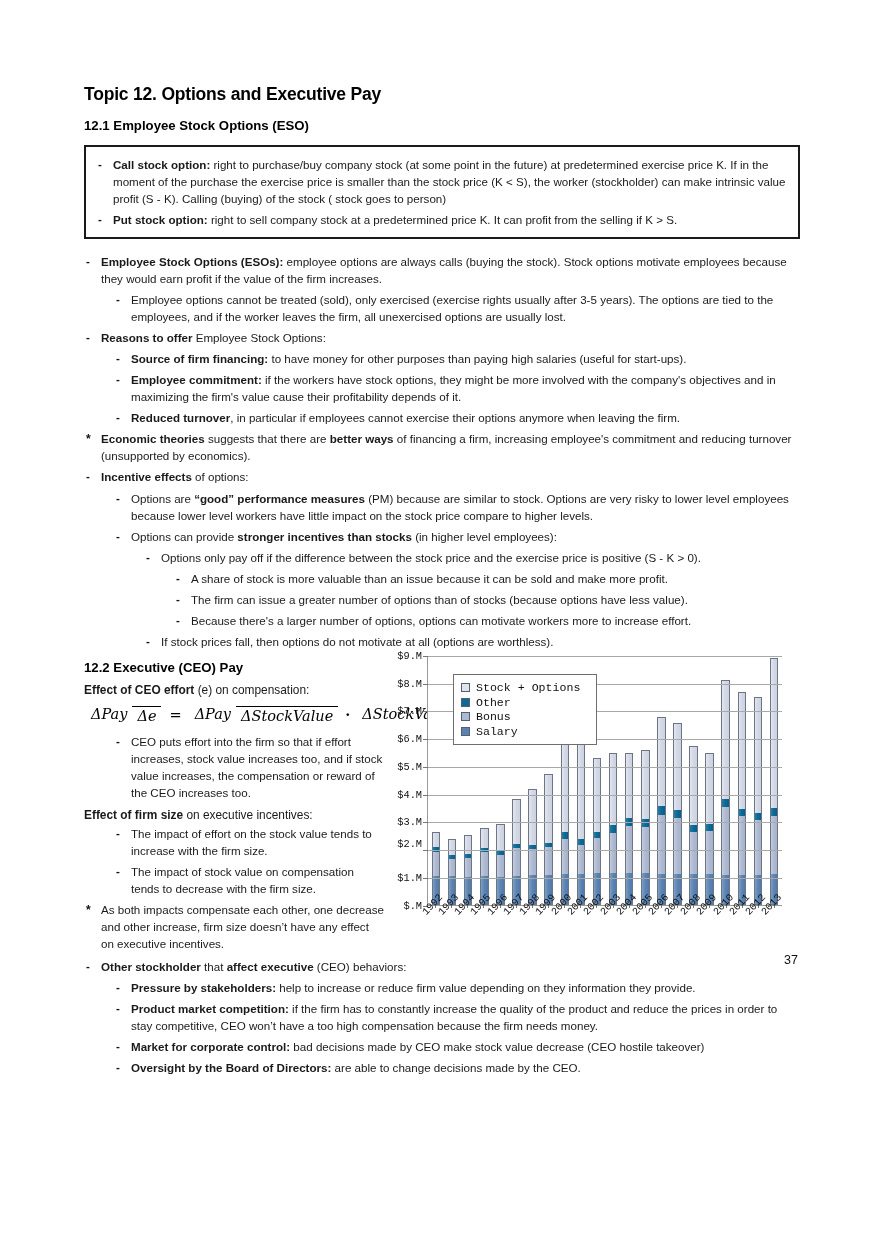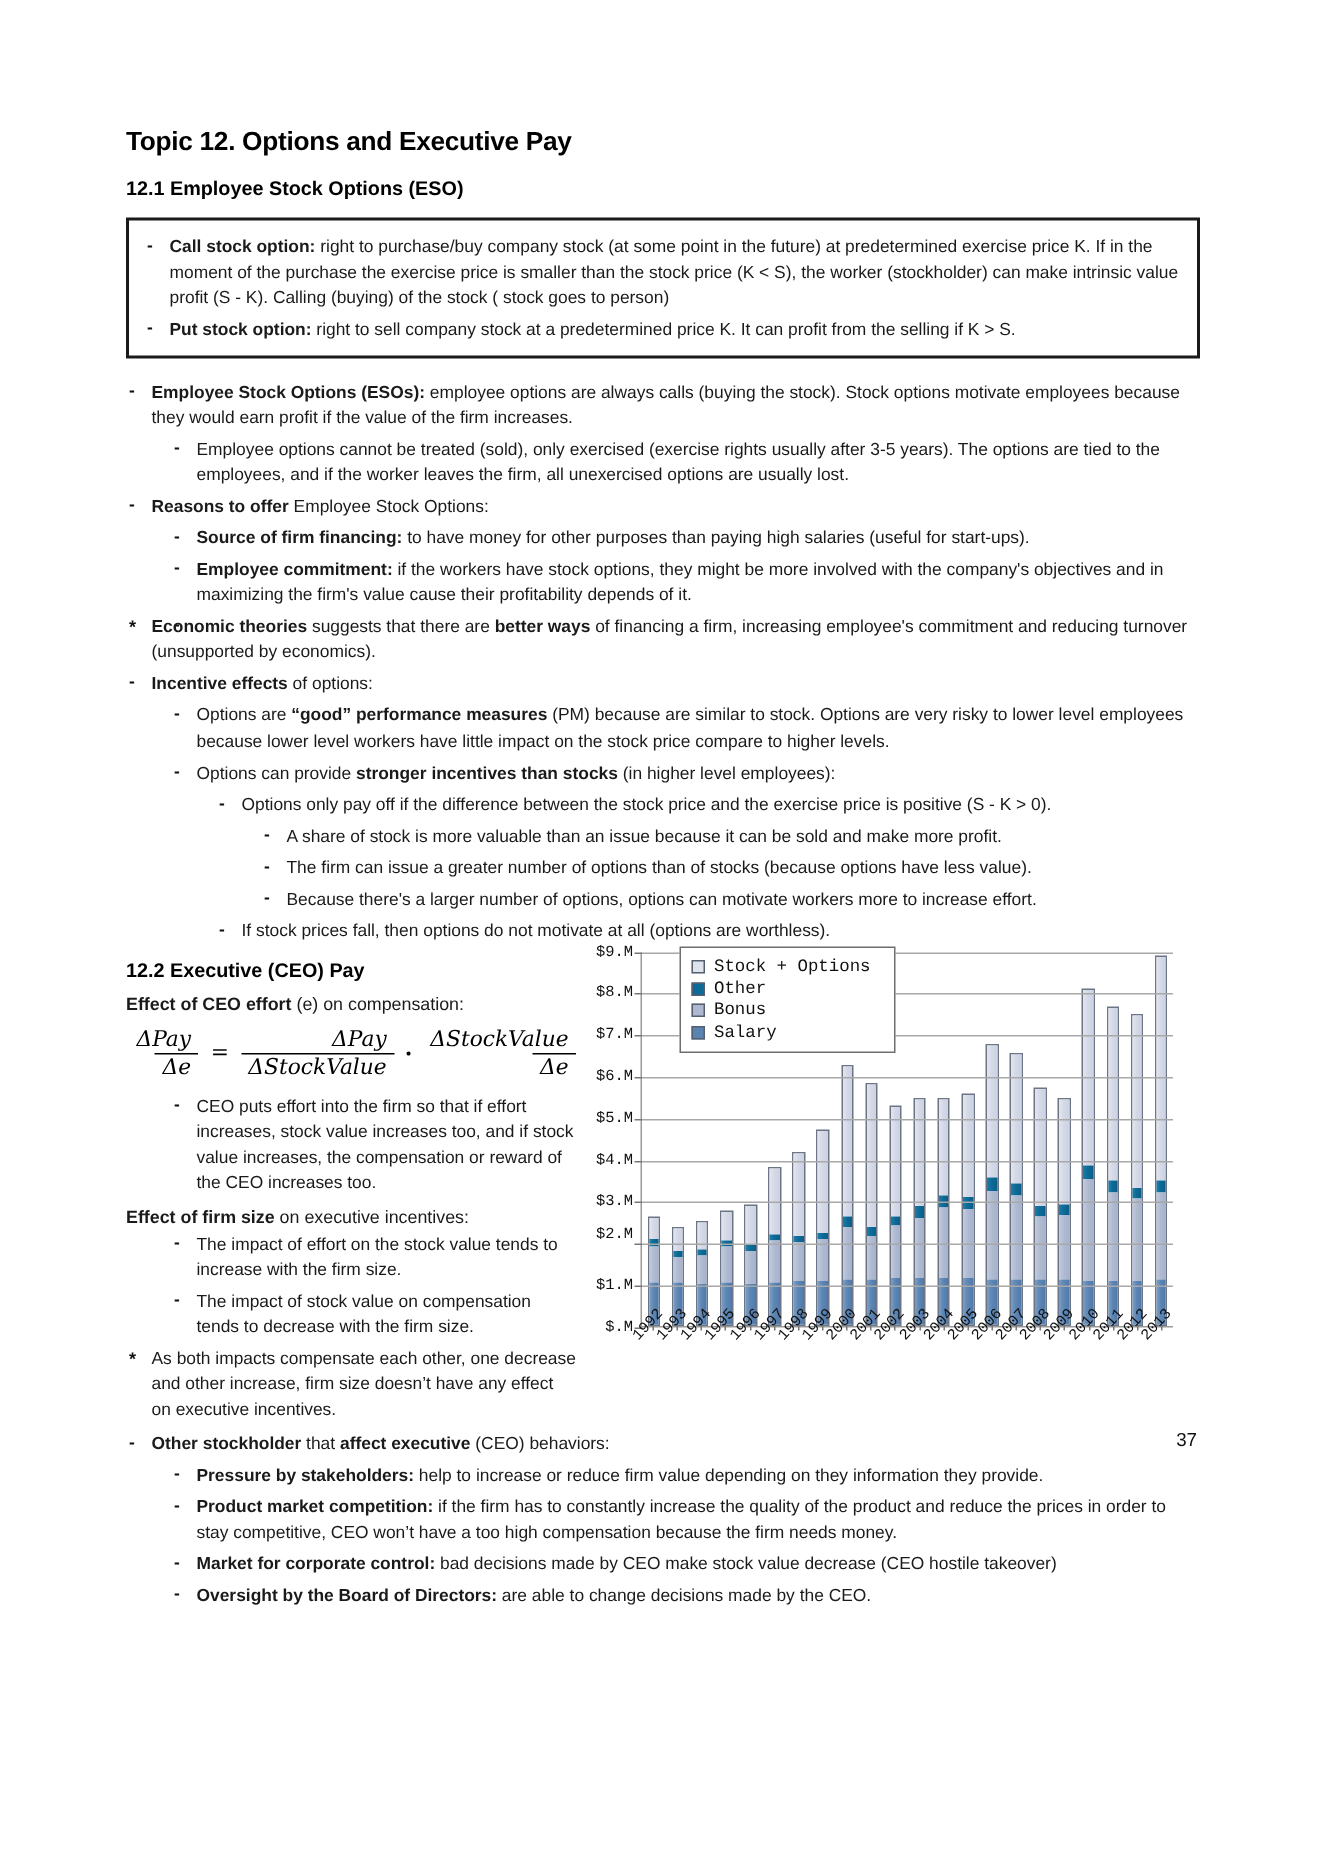--- a/index.html
+++ b/index.html
@@ -68,21 +68,21 @@
 
   
   .formula {
     display: flex; align-items: center;
     font-family: "DejaVu Serif", serif;
     font-style: italic;
     font-size: 14.5px;
     margin: 9px 0 9px 2px;
     color:#000;
   }
-  .frac { display: inline-flex; flex-direction: column; align-items: flex-end; }
+  .frac { display: inline-flex; align-items: flex-start; }
   .frac .num { padding: 0 5px 1px 5px; white-space: nowrap; }
   .frac .den { padding: 1px 5px 0 5px; border-top: 1.4px solid #000; white-space: nowrap; }
   .op { padding: 0 8px; font-style: normal; }
   .opdot { padding: 0 7px; font-style: normal; font-weight:bold; }
 
   
   .chart {
     position: relative;
     width: 420px; height: 300px;
     font-size: 10px;
@@ -142,21 +142,21 @@
     transform: translateX(-60%) rotate(-47deg);
     transform-origin: left top;
     font-size: 10.2px; color:#111; white-space:nowrap;
   }
   .xtick {
     position:absolute; left:50%; top:-4px; height:4px;
     border-left:1px solid #777;
   }
 
   .legend {
-    position:absolute; left: 73px; top: 0;
+    position:absolute; left: 73px; top: 22px;
     background:#fff; border:1px solid #6e6e6e;
     padding: 5px 16px 5px 7px;
     z-index: 5;
   }
   .legitem { display:flex; align-items:center; margin: 1.5px 0; }
   .swatch { width:9px; height:9px; border:0.9px solid #54606f; margin-right:6px; }
   .sw-stock  { background:#dfe3ee; }
   .sw-other  { background:#0d6a96; }
   .sw-bonus  { background:#aeb9d1; }
   .sw-salary { background:#5b83b1; }
@@ -188,21 +188,21 @@
       </li>
     </ul>
   </div>
 
   <ul class="lvl" id="main-bullets">
         <li class="item indent1"><span class="bullet">-</span><span><b>Employee Stock Options (ESOs):</b> employee options are always calls (buying the stock). Stock options motivate employees because they would earn profit if the value of the firm increases.</span></li>
         <li class="item indent2"><span class="bullet">-</span><span>Employee options cannot be treated (sold), only exercised (exercise rights usually after 3-5 years). The options are tied to the employees, and if the worker leaves the firm, all unexercised options are usually lost.</span></li>
         <li class="item indent1"><span class="bullet">-</span><span><b>Reasons to offer</b> Employee Stock Options:</span></li>
         <li class="item indent2"><span class="bullet">-</span><span><b>Source of firm financing:</b> to have money for other purposes than paying high salaries (useful for start-ups).</span></li>
         <li class="item indent2"><span class="bullet">-</span><span><b>Employee commitment:</b> if the workers have stock options, they might be more involved with the company's objectives and in maximizing the firm's value cause their profitability depends of it.</span></li>
-        <li class="item indent2"><span class="bullet">-</span></li>
+        <li class="item indent2"><span class="bullet">-</span><span><b>Reduced turnover</b>, in particular if employees cannot exercise their options anymore when leaving the firm.</span></li>
         <li class="item indent1 star"><span class="bullet">*</span><span><b>Economic theories</b> suggests that there are <b>better ways</b> of financing a firm, increasing employee's commitment and reducing turnover (unsupported by economics).</span></li>
         <li class="item indent1"><span class="bullet">-</span><span><b>Incentive effects</b> of options:</span></li>
         <li class="item indent2"><span class="bullet">-</span><span>Options are <b>“good” performance measures</b> (PM) because are similar to stock. Options are very risky to lower level employees because lower level workers have little impact on the stock price compare to higher levels.</span></li>
         <li class="item indent2"><span class="bullet">-</span><span>Options can provide <b>stronger incentives than stocks</b> (in higher level employees):</span></li>
         <li class="item indent3"><span class="bullet">-</span><span>Options only pay off if the difference between the stock price and the exercise price is positive (S - K &gt; 0).</span></li>
         <li class="item indent4"><span class="bullet">-</span><span>A share of stock is more valuable than an issue because it can be sold and make more profit.</span></li>
         <li class="item indent4"><span class="bullet">-</span><span>The firm can issue a greater number of options than of stocks (because options have less value).</span></li>
         <li class="item indent4"><span class="bullet">-</span><span>Because there's a larger number of options, options can motivate workers more to increase effort.</span></li>
         <li class="item indent3"><span class="bullet">-</span><span>If stock prices fall, then options do not motivate at all (options are worthless).</span></li>
       </ul>

